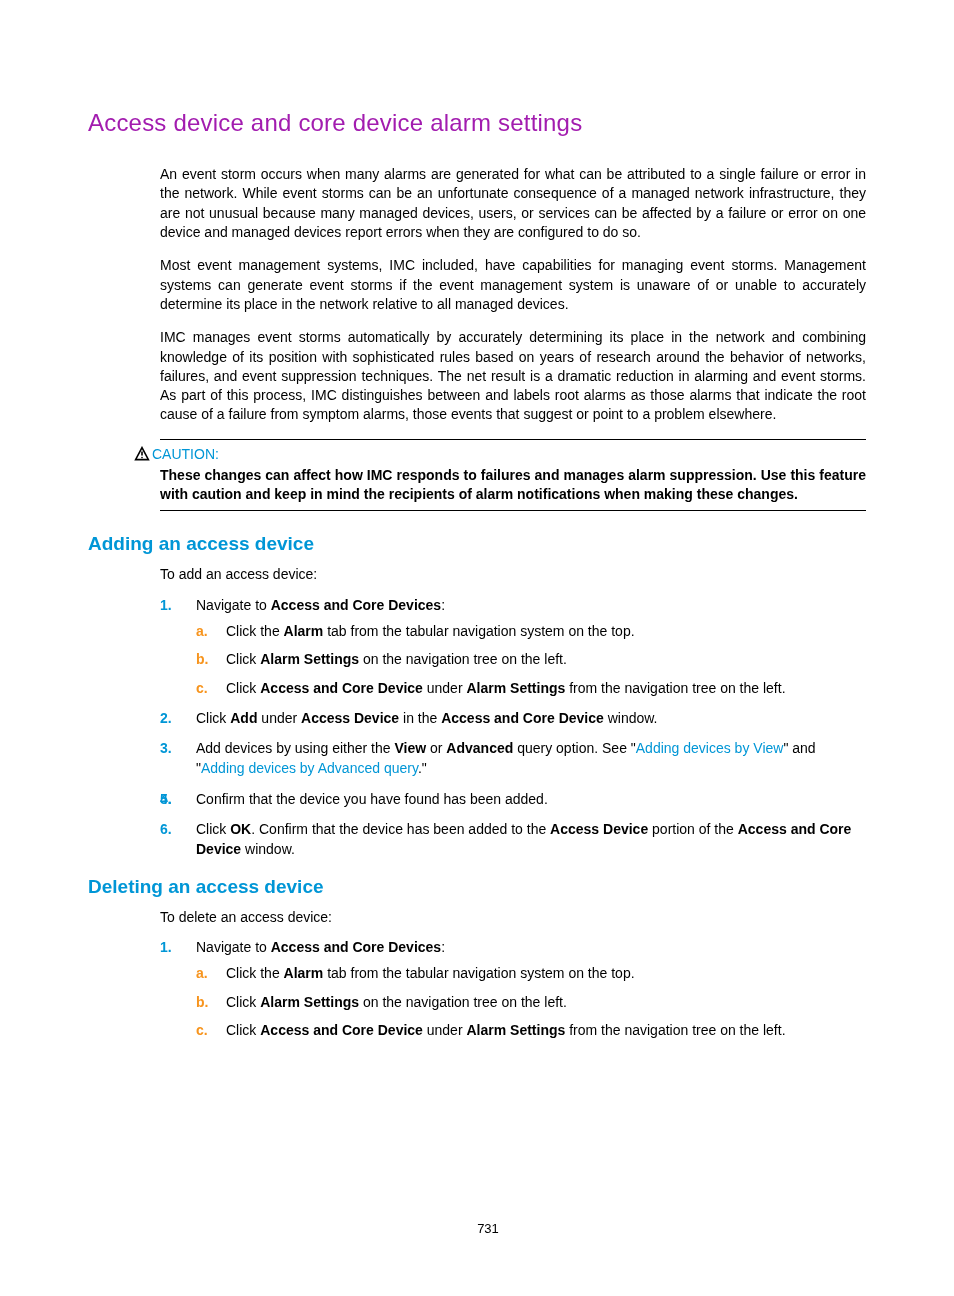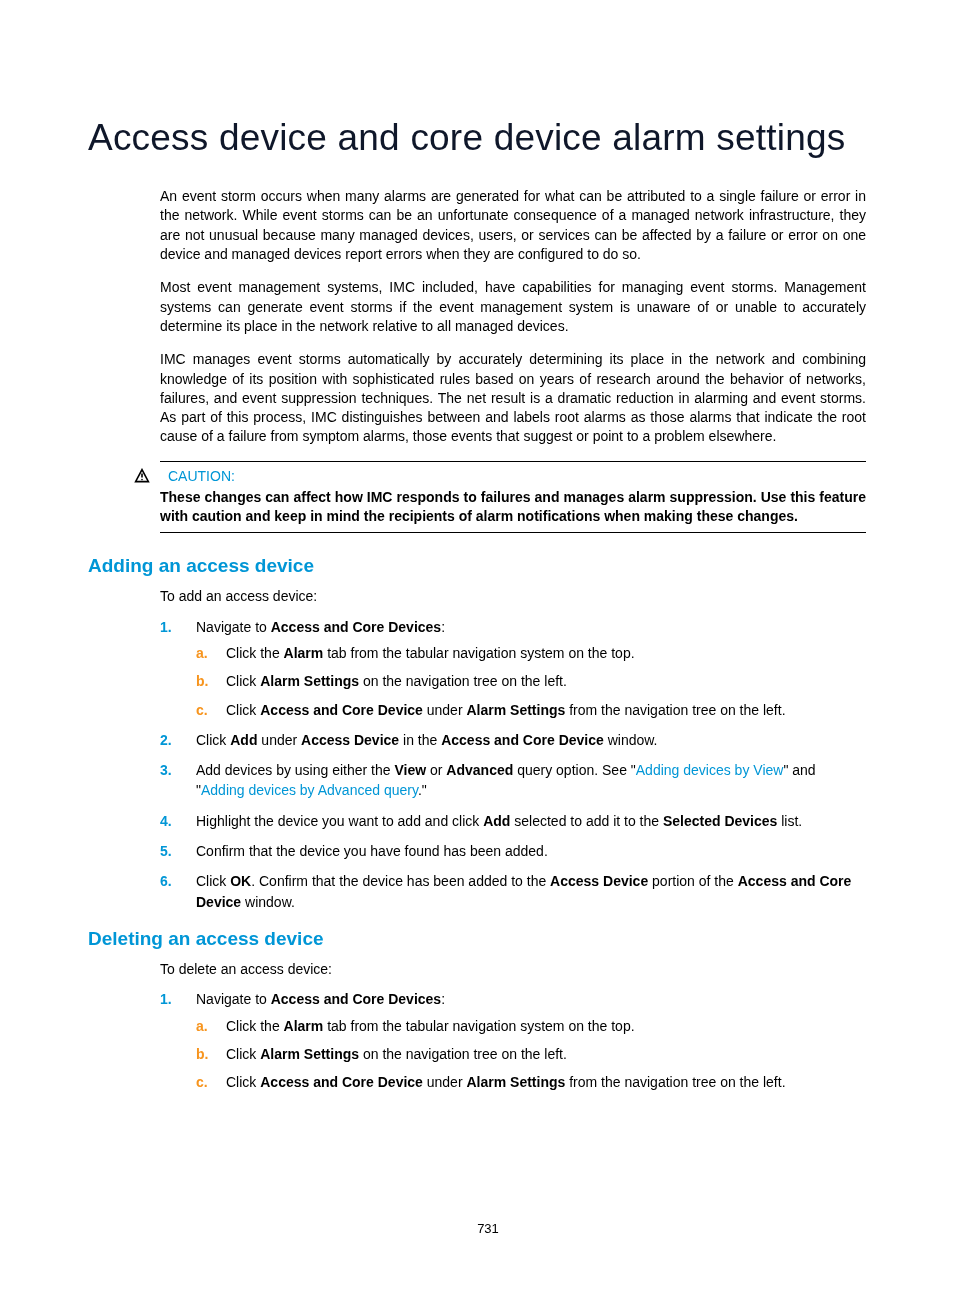--- a/index.html
+++ b/index.html
@@ -11,24 +11,24 @@
     background: #fff;
   }
   .page {
     width: 954px;
     height: 1296px;
     position: relative;
     box-sizing: border-box;
     padding: 105px 88px 0 88px;
   }
   .title {
-    font-size: 37px;
+    font-size: 24px;
     font-weight: 400;
-    color: #0f172a;
-    margin: 12px 0 28px 0;
+    color: #a21caf;
+    margin: 4px 0 28px 0;
     letter-spacing: 0.2px;
   }
   .body-indent {
     margin-left: 72px;
   }
   p.para {
     margin: 0 0 14px 0;
     line-height: 1.38;
     text-align: justify;
   }
@@ -36,21 +36,21 @@
     margin-left: 72px;
     border-top: 1px solid #000;
     border-bottom: 1px solid #000;
     padding: 6px 0 6px 0;
     margin-bottom: 22px;
     margin-top: 12px;
   }
   .caution-head {
     display:flex;
     align-items:center;
-    gap:18px;
+    gap:2px;
     margin-left:-26px;
   }
   .caution-label {
     color: #0096d6;
     font-size: 14px;
     font-weight: 400;
   }
   .caution-text {
     margin: 4px 0 0 0;
     line-height: 1.38;
@@ -171,21 +171,20 @@
     <li>
       <span class="marker">2.</span>
       <span><span>Click </span><b>Add</b><span> under </span><b>Access Device</b><span> in the </span><b>Access and Core Device</b><span> window.</span></span>
     </li>
     <li>
       <span class="marker">3.</span>
       <span><span>Add devices by using either the </span><b>View</b><span> or </span><b>Advanced</b><span> query option. See "</span><span class="link">Adding devices by View</span><span>" and "</span><span class="link">Adding devices by Advanced query</span><span>."</span></span>
     </li>
     <li>
       <span class="marker">4.</span>
-      <span><span>Highlight the device you want to add and click </span><b>Add</b><span> selected to add it to the </span><b>Selected Devices</b><span> list.</span></span>
     </li>
     <li>
       <span class="marker">5.</span>
       <span>Confirm that the device you have found has been added.</span>
     </li>
     <li>
       <span class="marker">6.</span>
       <span><span>Click </span><b>OK</b><span>. Confirm that the device has been added to the </span><b>Access Device</b><span> portion of the </span><b>Access and Core Device</b><span> window.</span></span>
     </li>
   </ol>

